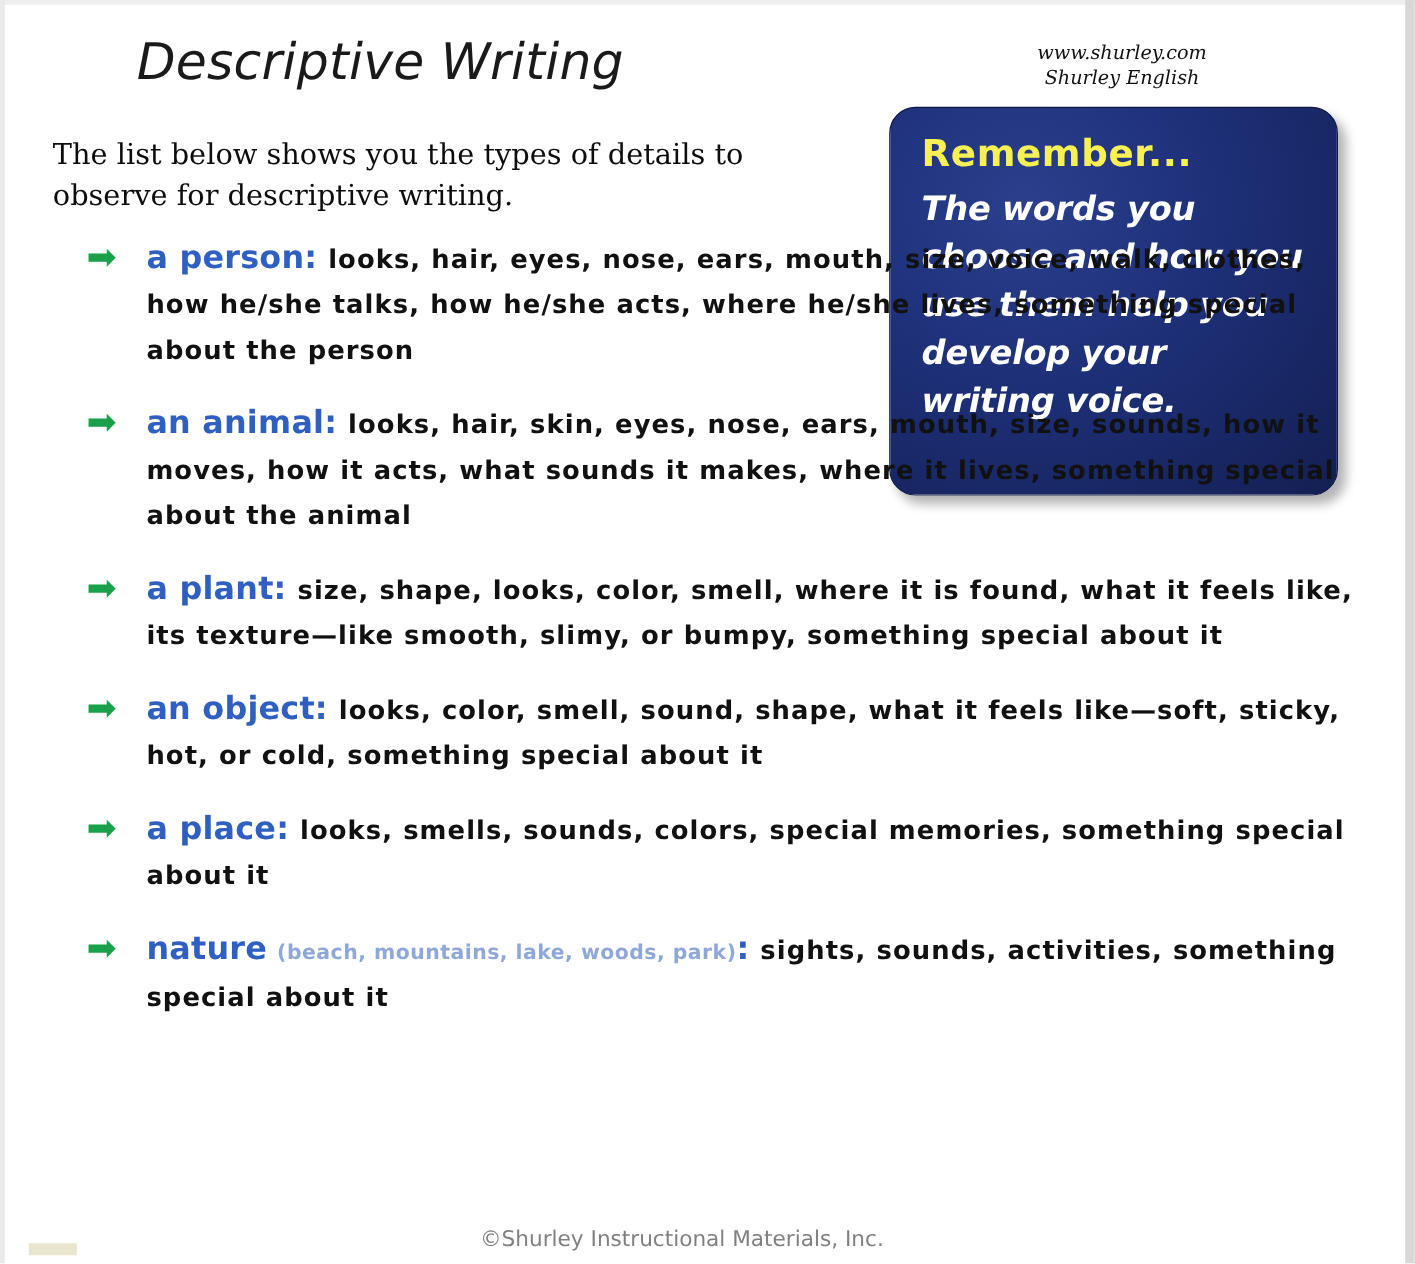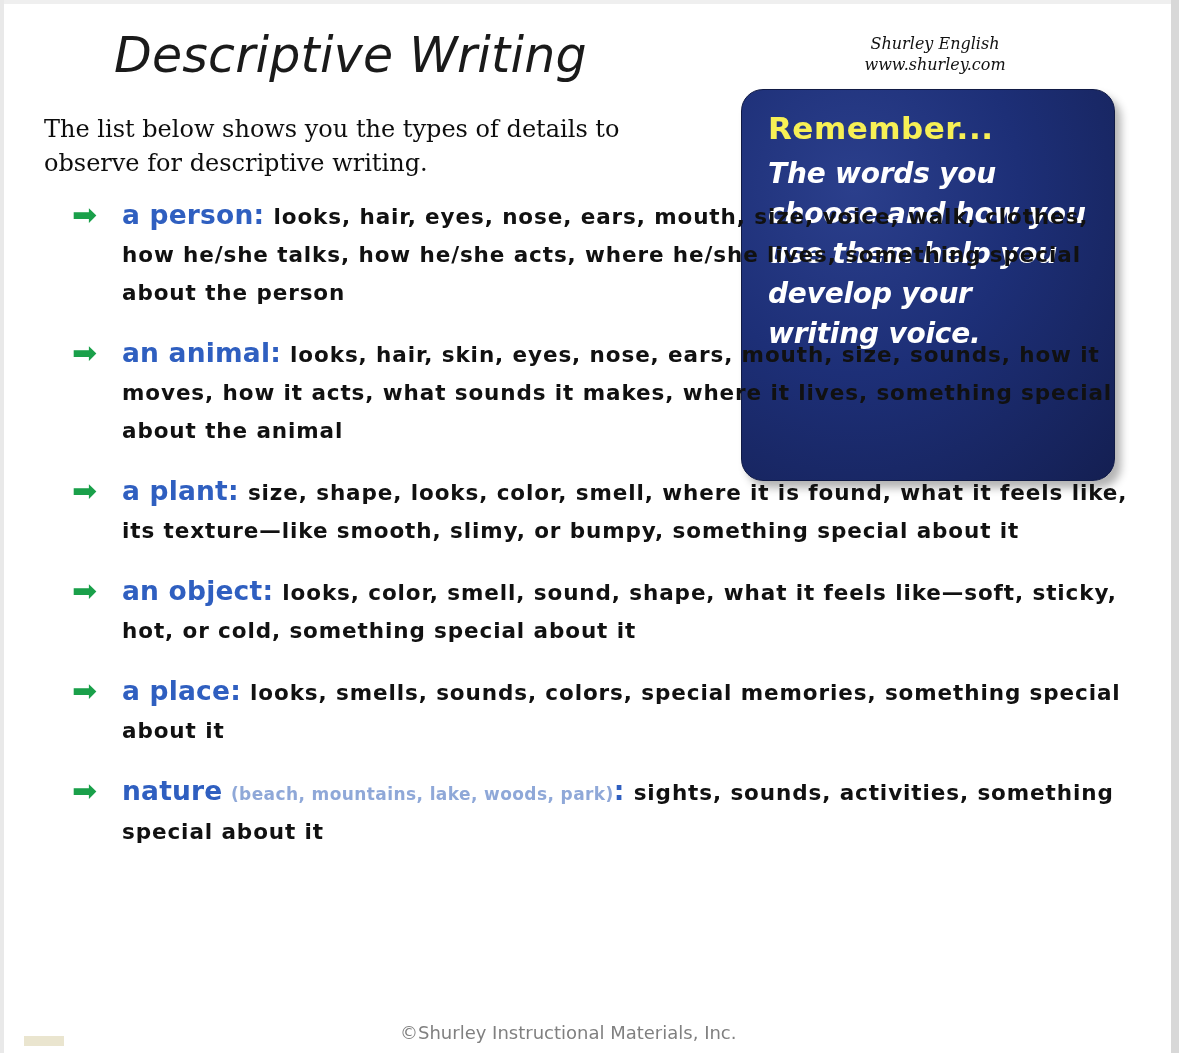--- a/index.html
+++ b/index.html
@@ -40,21 +40,21 @@
     left: 0; top: 0;
     width: 1179px; height: 4px;
     background: #efefef;
   }
 
   .title {
     position: absolute;
     left: 114px;
     top: 27px;
     font-family: "DejaVu Sans", sans-serif;
-    font-size: 49px;
+    font-size: 42px;
     font-style: italic;
     font-weight: 400;
     color: #1a1a1a;
     letter-spacing: 0.2px;
     white-space: nowrap;
   }
 
   .brand {
     position: absolute;
     left: 800px;
@@ -78,21 +78,21 @@
     line-height: 34px;
     color: #0d0d0d;
   }
 
   
   .remember-box {
     position: absolute;
     left: 741px;
     top: 89px;
     width: 374px;
-    height: 392px;
+    height: 324px;
     border-radius: 22px;
     background: radial-gradient(ellipse at 30% 25%, #2b3f8c 0%, #1d2f77 45%, #141f52 100%);
     box-shadow: 6px 7px 9px rgba(0,0,0,0.30);
     border: 1px solid #101a45;
     box-sizing: border-box;
     padding: 20px 22px 10px 26px;
   }
   .remember-title {
     font-family: "DejaVu Sans", sans-serif;
     font-weight: bold;
@@ -184,22 +184,22 @@
 
 <div class="page">
 
   <div class="edge-top"></div>
   <div class="edge-left"></div>
   <div class="edge-right"></div>
 
   <div class="title">Descriptive Writing</div>
 
   <div class="brand">
+    <div>www.shurley.com</div>
     <div>Shurley English</div>
-    <div>www.shurley.com</div>
   </div>
 
   <div class="intro">The list below shows you the types of details to observe for descriptive writing.</div>
 
   <div class="remember-box">
     <div class="remember-title">Remember...</div>
     <div class="remember-text">The words you choose and how you use them help you develop your writing voice.</div>
   </div>
 
   <div class="list">

